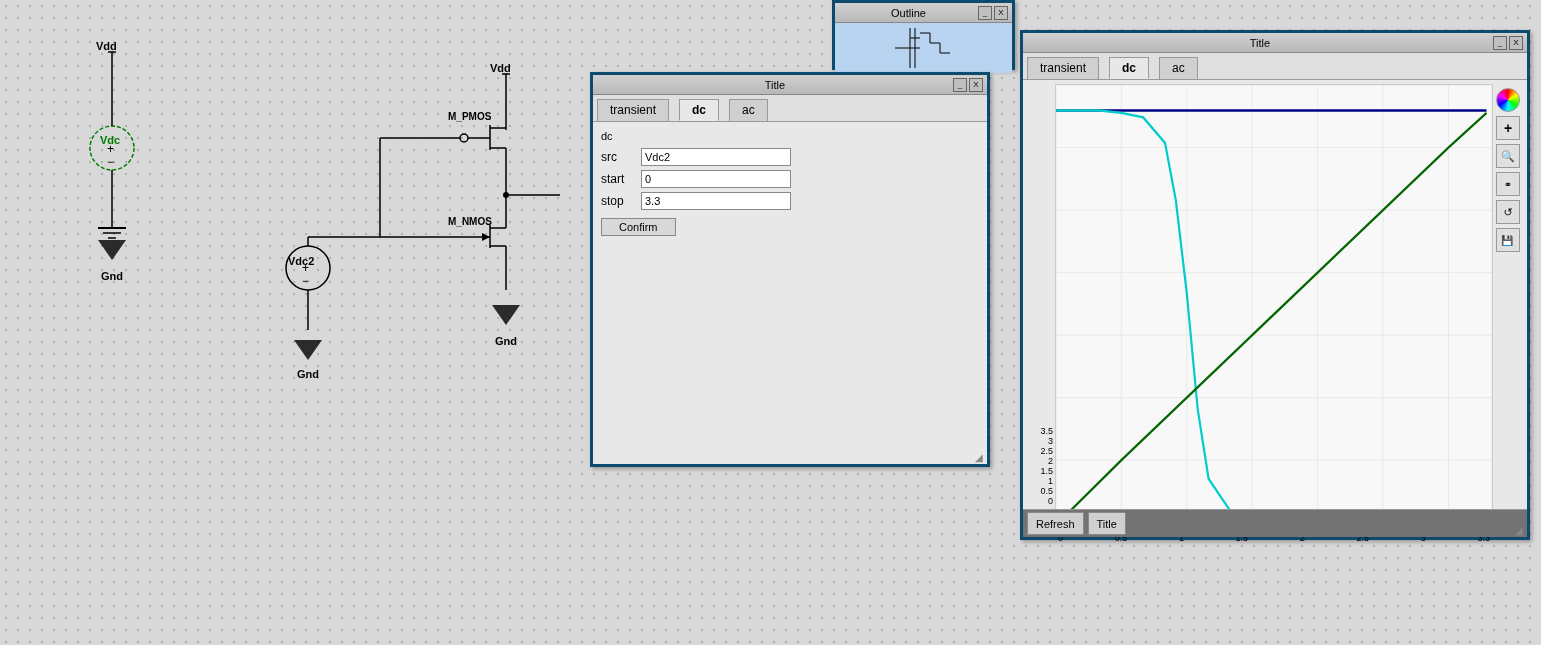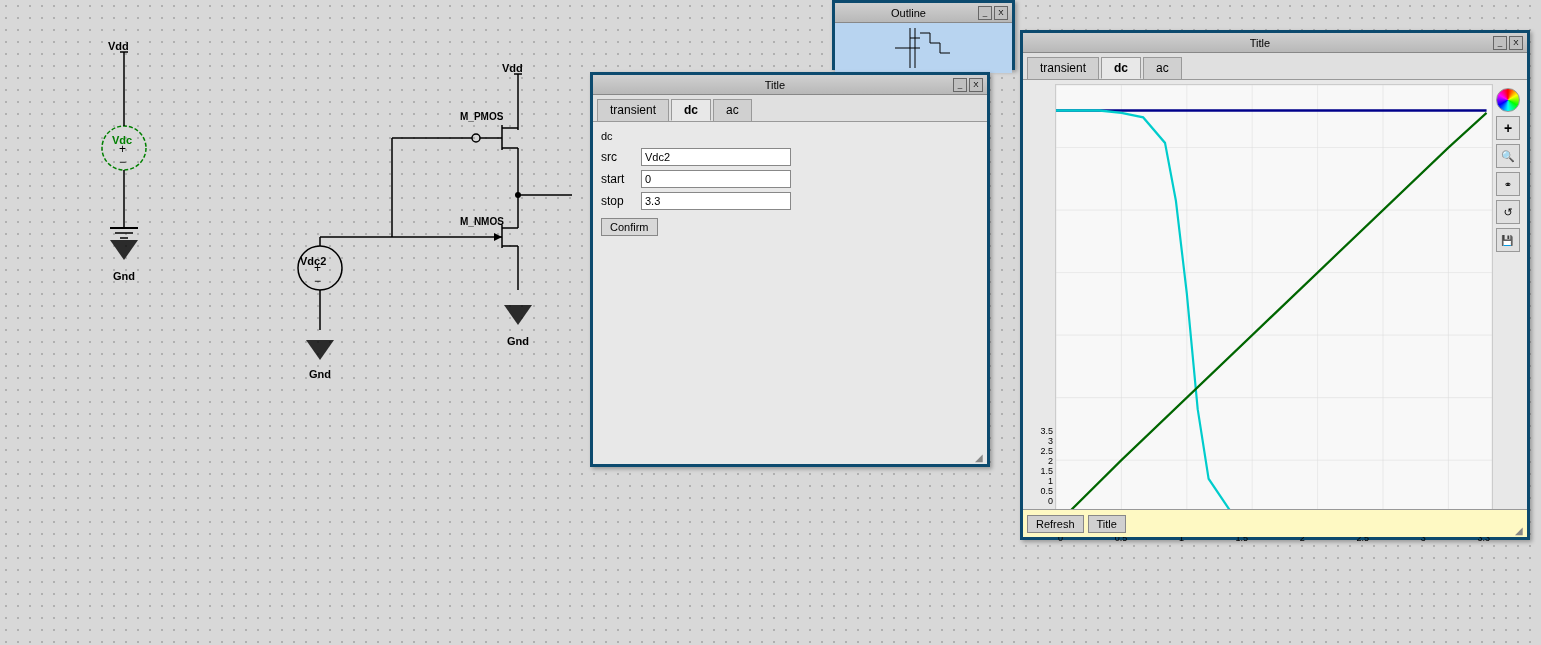--- a/index.html
+++ b/index.html
@@ -11,21 +11,21 @@
       background-size: 12px 12px;
       font-family: Arial, sans-serif;
       font-size: 12px;
       overflow: hidden;
       position: relative;
     }
 
     
     .schematic-area {
       position: absolute;
-      top: 0; left: 12px;
+      top: 0; left: 0;
       width: 590px;
       height: 552px;
     }
 
     
     .circuit-svg {
       position: absolute;
       top: 0; left: 0;
       width: 590px;
       height: 645px;
@@ -77,21 +77,21 @@
       display: flex;
       padding: 4px 4px 0 4px;
       background: #e0e0e0;
       border-bottom: 1px solid #999;
     }
     .tab {
       padding: 3px 12px;
       background: #d0d0d0;
       border: 1px solid #999;
       border-bottom: none;
-      margin-right: 2px;
+      margin-right: 10px;
       cursor: pointer;
       font-size: 12px;
       color: #000;
     }
     .tab.active {
       background: #e8e8e8;
       font-weight: bold;
       border-bottom: 1px solid #e8e8e8;
       z-index: 1;
     }
@@ -125,21 +125,21 @@
     .sim-form-input {
       width: 150px;
       height: 18px;
       border: 1px solid #888;
       background: #fff;
       font-size: 11px;
       padding: 1px 3px;
     }
     .confirm-btn {
       margin-top: 4px;
-      padding: 2px 8px;
+      padding: 2px 17px;
       background: #d8d8d8;
       border: 1px solid #888;
       font-size: 11px;
       cursor: pointer;
     }
 
     
     .outline-panel {
       top: 0;
       left: 830px;
@@ -411,18 +411,18 @@
 
         <div class="plot-tool-btn" style="font-size:10px;">⚭</div>
 
         <div class="plot-tool-btn" style="font-size:11px;">↺</div>
 
         <div class="plot-tool-btn" style="font-size:10px;">💾</div>
       </div>
     </div>
   </div>
 
-  <div style="position:absolute; bottom:0; left:0; width:100%; height:28px; background:#fef9c3; border-top:1px solid #999; display:flex; align-items:center; padding:2px 4px; gap:4px;">
+  <div style="position:absolute; bottom:0; left:0; width:100%; height:28px; background:#737373; border-top:1px solid #999; display:flex; padding:2px 4px; gap:4px;">
     <button class="plot-action-btn">Refresh</button>
     <button class="plot-action-btn">Title</button>
   </div>
   <div class="resize-handle">◢</div>
 </div>
 
 </body></html>

